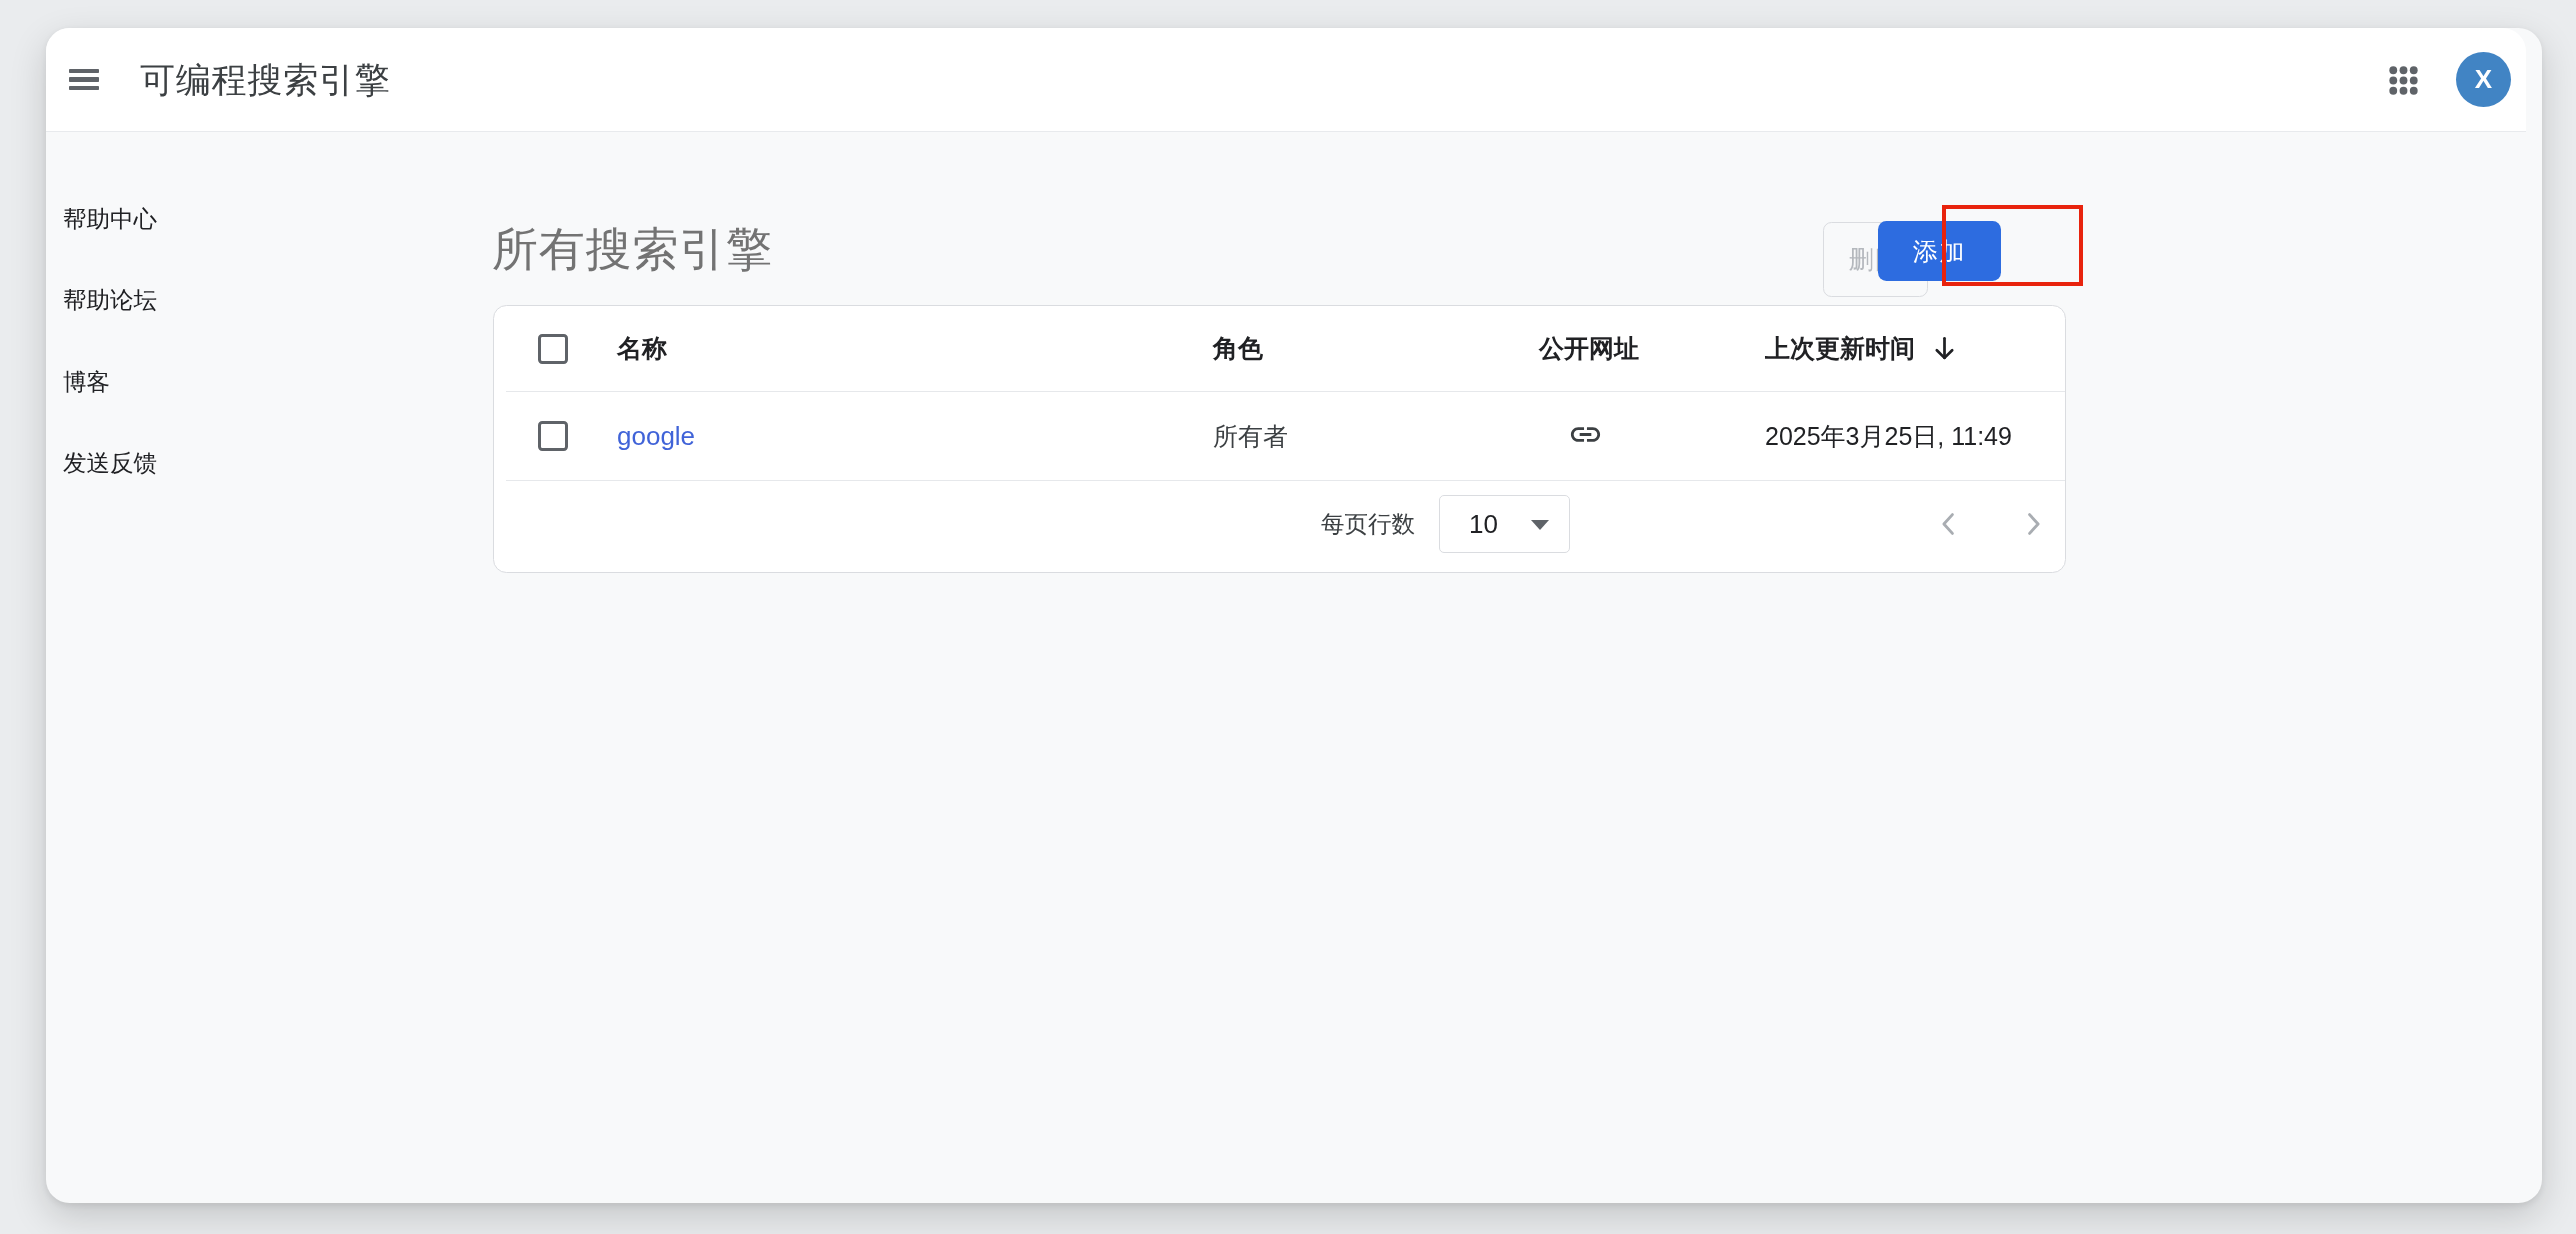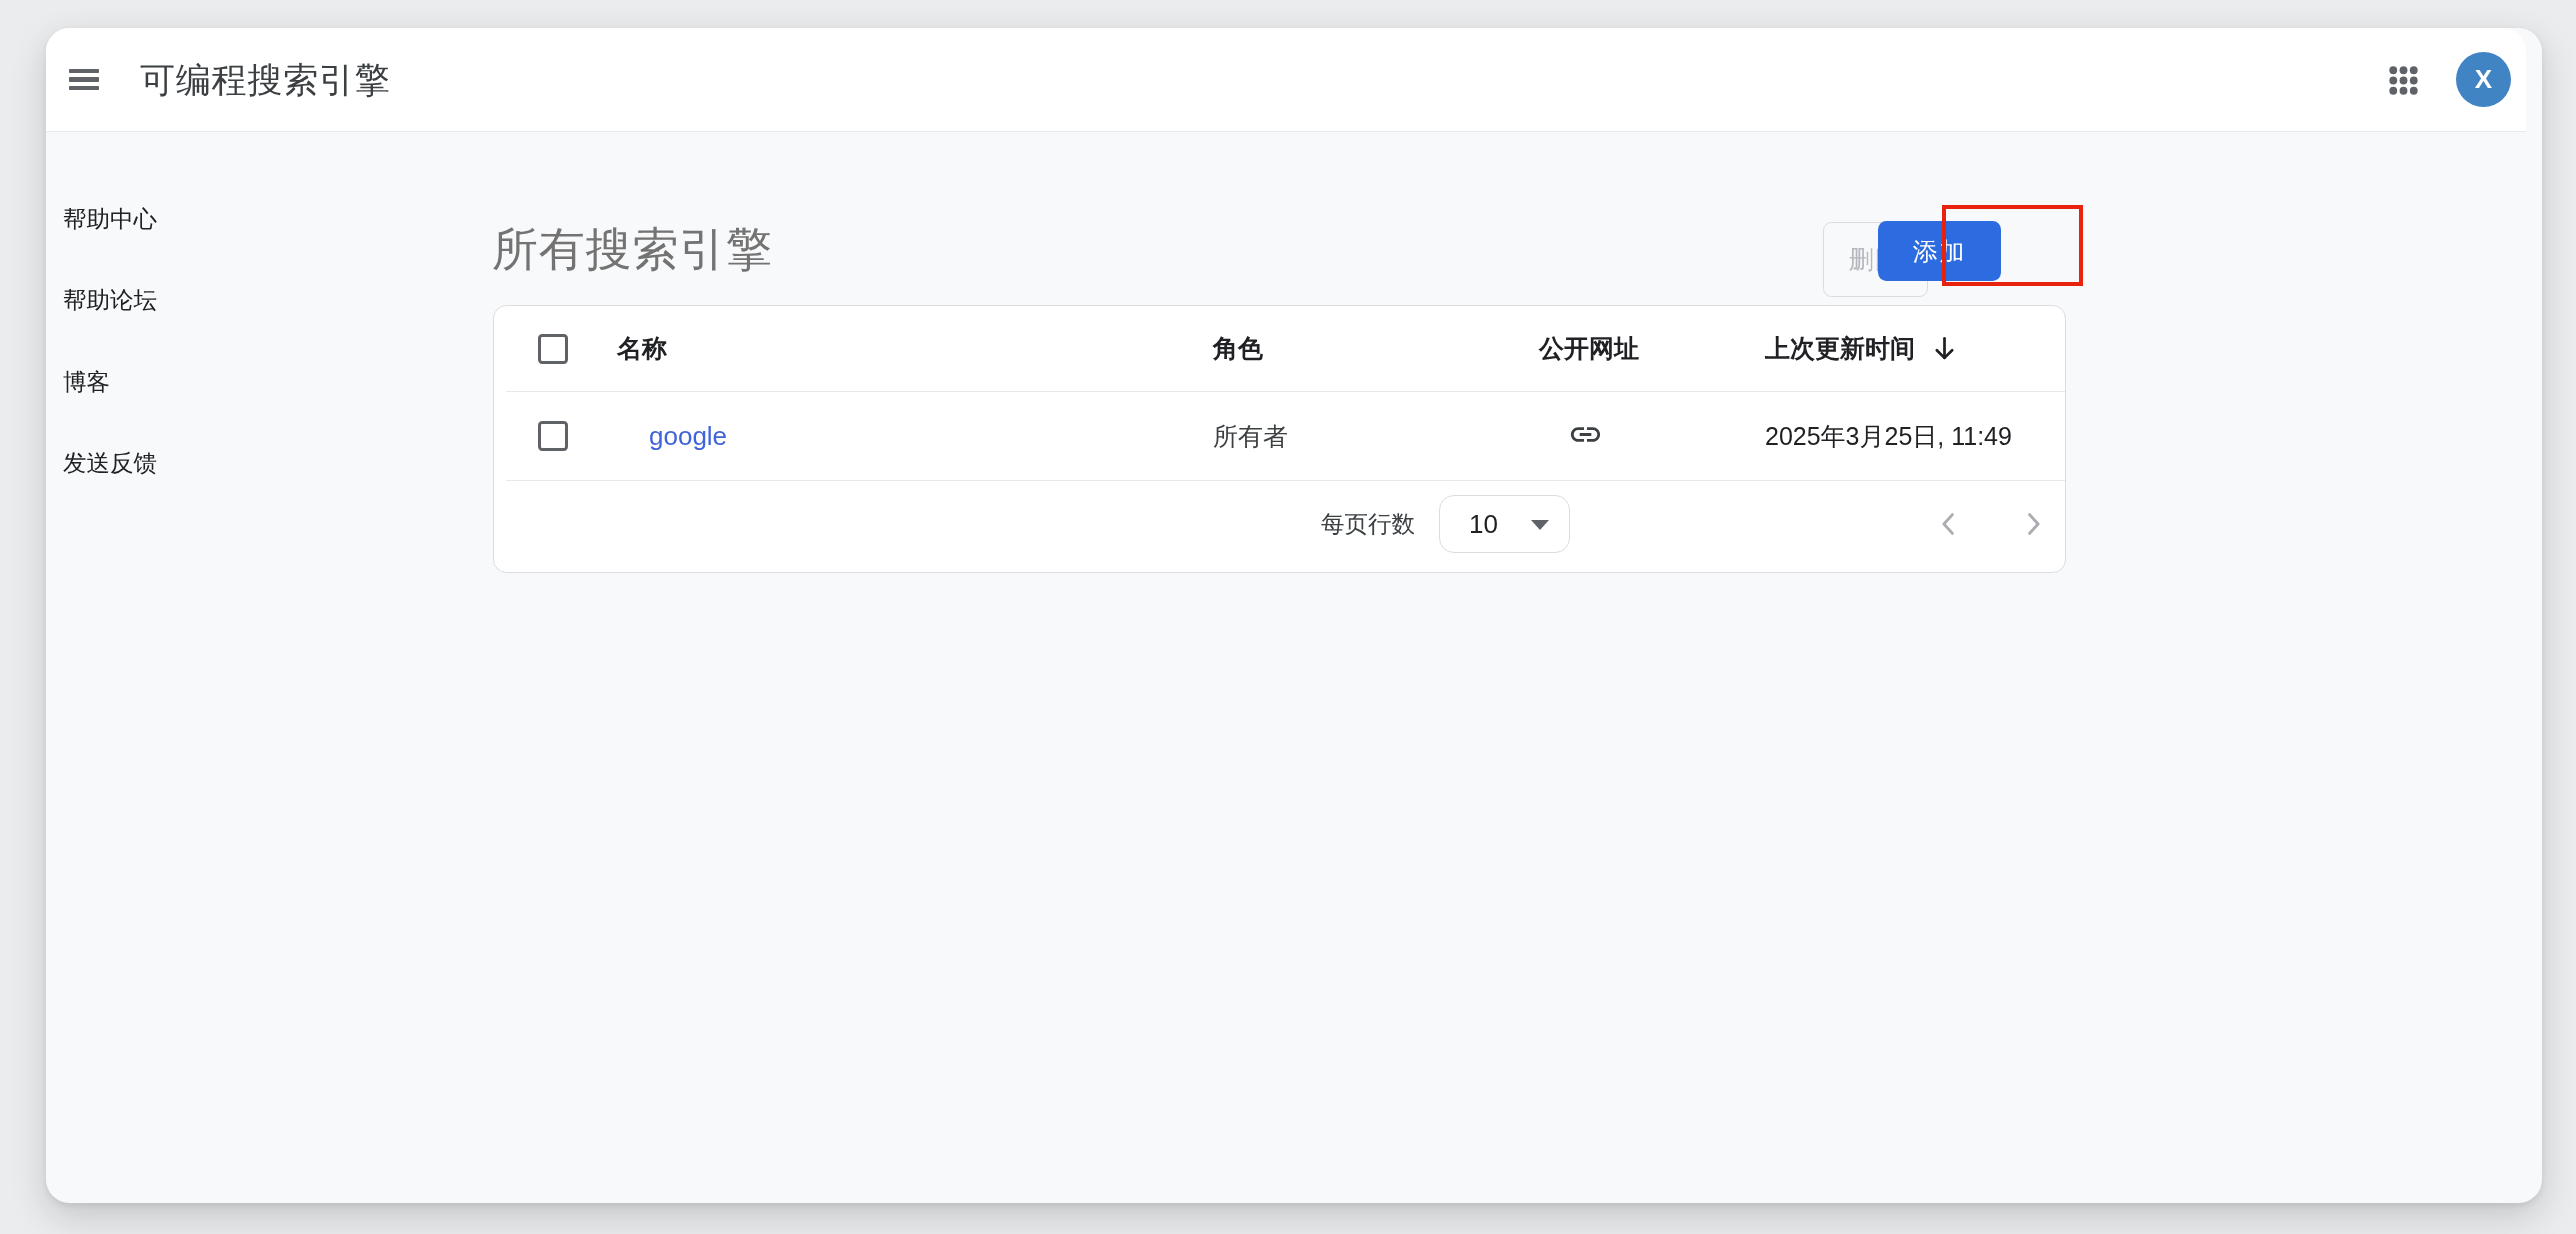--- a/index.html
+++ b/index.html
@@ -76,29 +76,29 @@
   .checkbox {
     width:30px; height:30px; border:3.4px solid #5f6368; border-radius:4.2px;
     background:#fff; cursor:pointer;
   }
   .col-name { margin-left:49px; width:596px; flex:0 0 auto; }
   .col-role { width:326px; flex:0 0 auto; }
   .col-url  { width:226px; flex:0 0 auto; }
   .col-time { flex:1 1 auto; display:flex; align-items:center; }
   .head-label { font-size:25px; font-weight:700; color:#202124; white-space:nowrap; }
   .sort-icon { margin-left:15px; display:inline-flex; }
-  .cell-link { font-size:26px; color:#4063d8; text-decoration:none; cursor:pointer;margin-left:32px; }
+  .cell-link { font-size:26px; color:#4063d8; text-decoration:none; cursor:pointer; }
   .cell-text { font-size:25px; color:#3c4043; }
   .cell-time { flex:1; text-align:right; padding-right:71px; font-size:25px; color:#202124; white-space:nowrap; }
   .link-icon-wrap { margin-left:29px; display:inline-flex; cursor:pointer; }
   
   .foot-label { position:absolute; left:815px; top:0; height:87px; line-height:87px; font-size:23.5px; color:#3c4043; white-space:nowrap; }
   .rows-select {
     position:absolute; left:933px; top:14.3px; width:131px; height:58px;
-    border:1.7px solid #dadce0; border-radius:15px; background:#fff;
+    border:1.7px solid #dadce0; border-radius:5px; background:#fff;
     display:flex; align-items:center; cursor:pointer;
   }
   .rows-select .val { margin-left:29px; font-size:26px; color:#202124; }
   .caret {
     position:absolute; right:20px; top:50%; margin-top:-4.2px;
     width:0; height:0; border-left:9.2px solid transparent; border-right:9.2px solid transparent;
     border-top:10px solid #5f6368;
   }
   .range-label { position:absolute; left:1125px; top:0; height:87px; line-height:87px; font-size:23.5px; color:#3c4043; white-space:nowrap; }
   .pager-btn { position:absolute; top:26px; width:34px; height:34px; cursor:pointer; }

